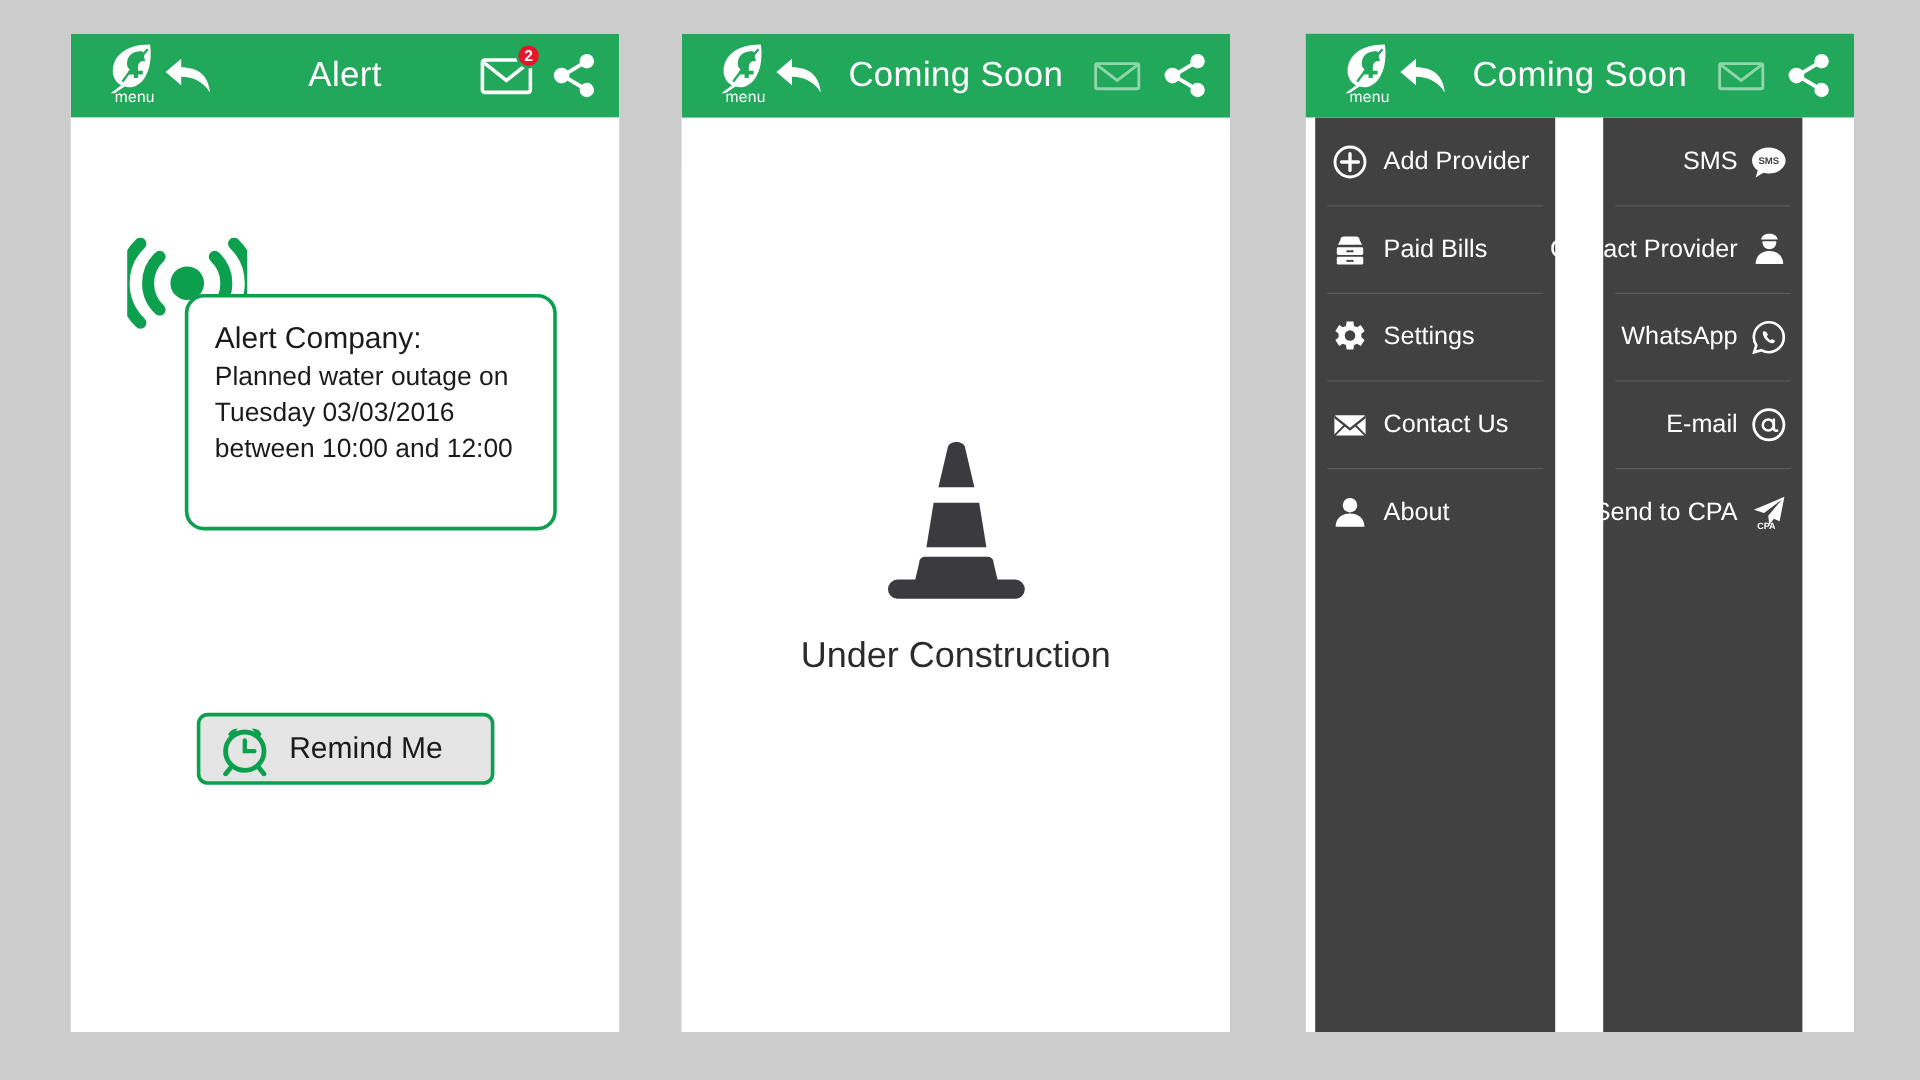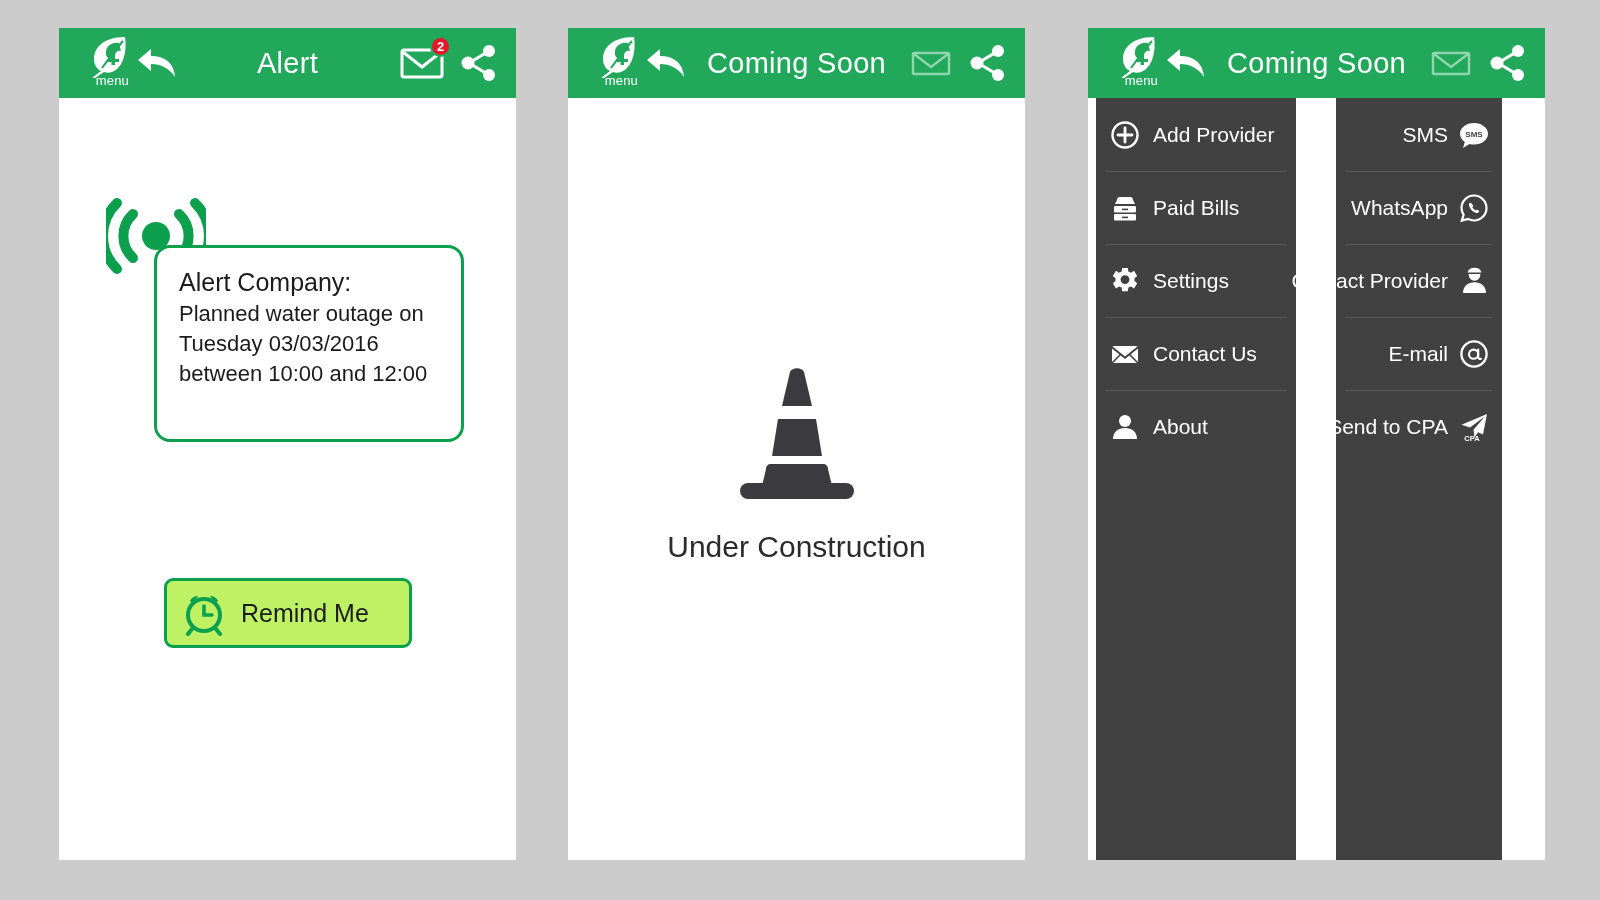--- a/index.html
+++ b/index.html
@@ -57,22 +57,22 @@
   .alert-block{position:absolute;left:47px;top:100px;width:372px;height:265px;}
   .wave-ico{position:absolute;left:0;top:0;width:100px;height:82px;}
   .alert-card{
     position:absolute;left:48px;top:47px;width:310px;height:197px;
     border:3px solid #0ca04e;border-radius:16px;background:#fff;
     box-sizing:border-box;padding:18px 20px 0 22px;
   }
   .alert-title{font-size:25px;color:#1b1b1b;line-height:33px;}
   .alert-line{font-size:22px;color:#1b1b1b;line-height:30px;}
   .remind-btn{
-    position:absolute;left:105px;top:480px;width:248px;height:70px;
-    border:3px solid #0ca04e;border-radius:9px;background:#bef264;
+    position:absolute;left:105px;top:496px;width:248px;height:60px;
+    border:3px solid #0ca04e;border-radius:9px;background:#e5e5e5;
     display:flex;align-items:center;box-sizing:border-box;cursor:pointer;
   }
   .alarm-ico{width:46px;height:46px;margin-left:14px;flex:none;}
   .remind-label{font-size:25px;color:#1b1b1b;margin-left:14px;}
 
   
   .p2-body{position:relative;height:762px;background:#fff;margin-top:44px;}
   .cone-wrap{
     position:absolute;left:0;right:0;top:222px;
     display:flex;flex-direction:column;align-items:center;
@@ -347,42 +347,42 @@
           <span class="dr-label">SMS</span>
           <span class="dr-ico">
             <svg viewBox="0 0 30 30" width="30" height="30">
               <path d="M15 3 C22.7 3 29 7.8 29 13.8 C29 19.8 22.7 24.6 15 24.6 C13.4 24.6 11.9 24.4 10.5 24 L4 28 L5.8 22.1 C2.8 20 1 17.1 1 13.8 C1 7.8 7.3 3 15 3 Z" fill="#ffffff"></path>
               <text x="15" y="17" font-family="Liberation Sans, sans-serif" font-size="8" font-weight="bold" fill="#414141" text-anchor="middle">SMS</text>
             </svg>
           </span>
         </div>
 
         <div class="dr-item">
-          <span class="dr-label">WhatsApp</span>
-          <span class="dr-ico">
-            <svg viewBox="0 0 30 30" width="30" height="30">
-              <path d="M15 2.5 C21.9 2.5 27.5 8.1 27.5 15 C27.5 21.9 21.9 27.5 15 27.5 C12.8 27.5 10.8 26.9 9 25.9 L2.8 27.6 L4.6 21.7 C3.3 19.8 2.5 17.5 2.5 15 C2.5 8.1 8.1 2.5 15 2.5 Z" fill="none" stroke="#ffffff" stroke-width="2.2"></path>
-              <path d="M11 10 C10.4 10 10 10.5 10 11.4 C10 14.6 13.6 19 17.4 20 C18.4 20.2 19.2 19.8 19.6 19.2 L20.3 18 L17.6 16.4 L16.7 17.6 C15.3 16.9 13.9 15.5 13.2 14.1 L14.4 13.2 L12.8 10.4 Z" fill="#ffffff"></path>
-            </svg>
-          </span>
-        </div>
-
-        <div class="dr-item">
           <span class="dr-label">Contact Provider</span>
           <span class="dr-ico">
             <svg viewBox="0 0 30 30" width="30" height="30">
               <circle cx="15.5" cy="9" r="5.8" fill="#ffffff"></circle>
               <path d="M4 27 C4 20 9.2 16.2 15.5 16.2 C21.8 16.2 27 20 27 27 Z" fill="#ffffff"></path>
               <path d="M9 4 L22 4 L22 8 L9 8 Z" fill="#414141"></path>
               <path d="M8.5 6.5 C9.5 3.2 12 1.8 15.5 1.8 C19 1.8 21.5 3.2 22.5 6.5 Z" fill="#ffffff"></path>
             </svg>
           </span>
         </div>
 
         <div class="dr-item">
+          <span class="dr-label">WhatsApp</span>
+          <span class="dr-ico">
+            <svg viewBox="0 0 30 30" width="30" height="30">
+              <path d="M15 2.5 C21.9 2.5 27.5 8.1 27.5 15 C27.5 21.9 21.9 27.5 15 27.5 C12.8 27.5 10.8 26.9 9 25.9 L2.8 27.6 L4.6 21.7 C3.3 19.8 2.5 17.5 2.5 15 C2.5 8.1 8.1 2.5 15 2.5 Z" fill="none" stroke="#ffffff" stroke-width="2.2"></path>
+              <path d="M11 10 C10.4 10 10 10.5 10 11.4 C10 14.6 13.6 19 17.4 20 C18.4 20.2 19.2 19.8 19.6 19.2 L20.3 18 L17.6 16.4 L16.7 17.6 C15.3 16.9 13.9 15.5 13.2 14.1 L14.4 13.2 L12.8 10.4 Z" fill="#ffffff"></path>
+            </svg>
+          </span>
+        </div>
+
+        <div class="dr-item">
           <span class="dr-label">E-mail</span>
           <span class="dr-ico">
             <svg viewBox="0 0 30 30" width="30" height="30">
               <circle cx="15" cy="15" r="12.6" fill="none" stroke="#ffffff" stroke-width="2.3"></circle>
               <circle cx="14.6" cy="15.2" r="4.6" fill="none" stroke="#ffffff" stroke-width="2.1"></circle>
               <path d="M19.2 10.6 L19.2 17.4 C19.2 19.6 20.6 20.4 22 19.8" fill="none" stroke="#ffffff" stroke-width="2.1" stroke-linecap="round"></path>
             </svg>
           </span>
         </div>
 

